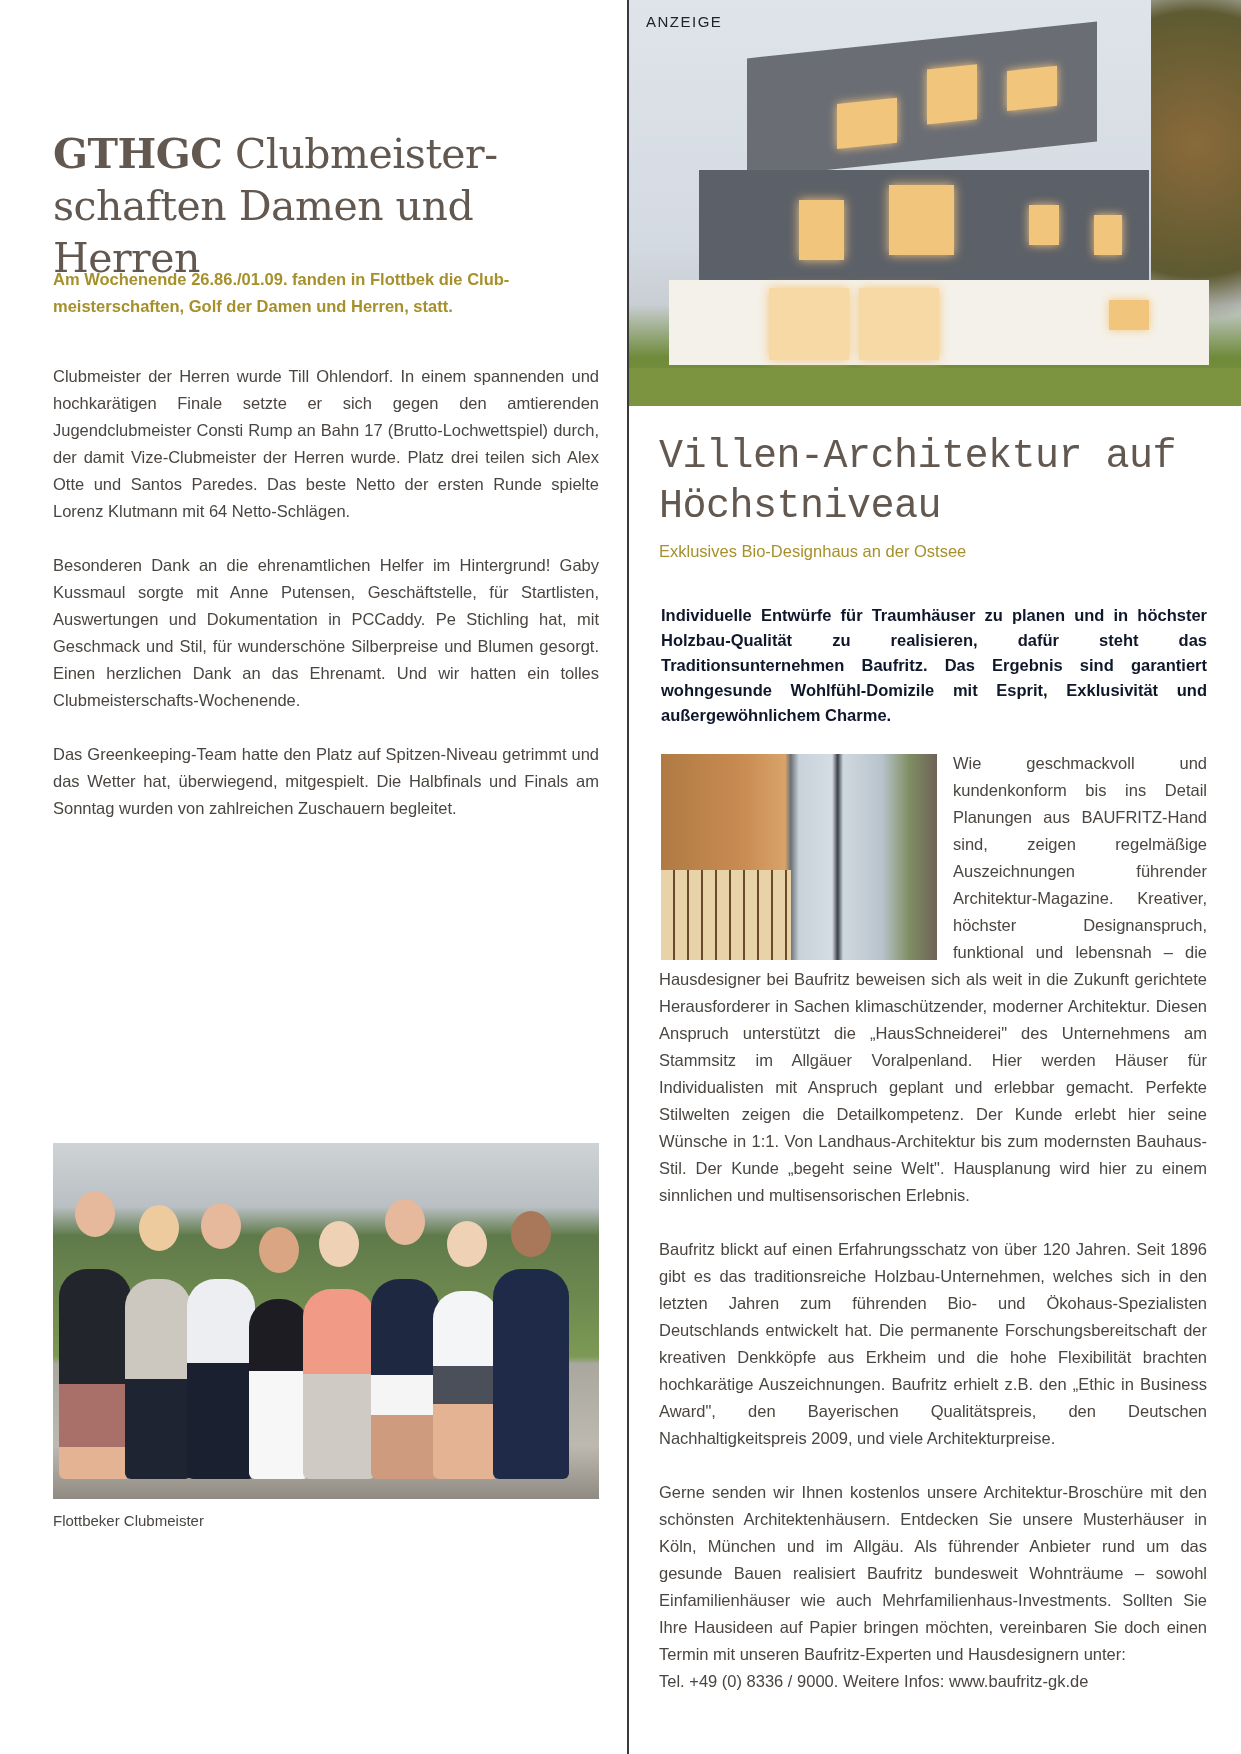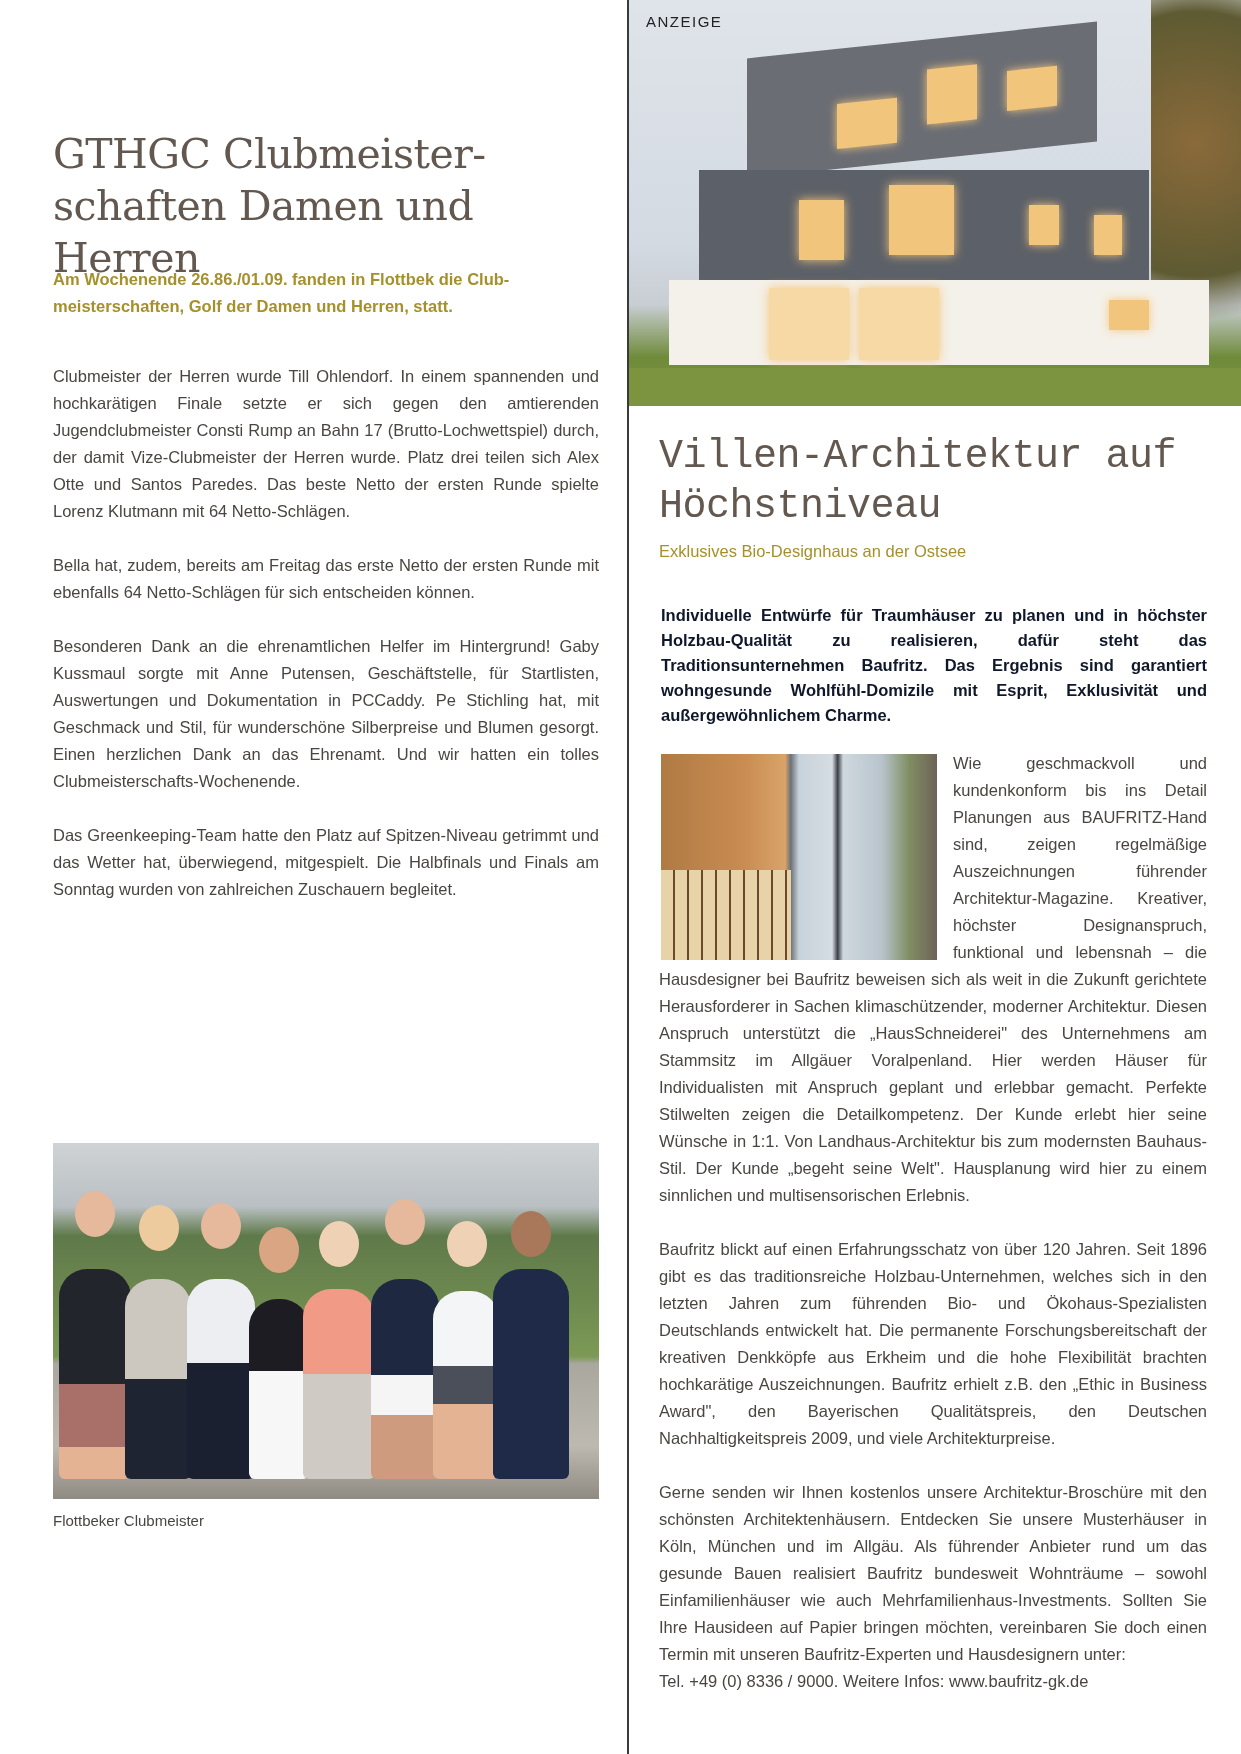--- a/index.html
+++ b/index.html
@@ -5,21 +5,21 @@
   html, body { margin:0; padding:0; background:#ffffff; }
   body { width:1241px; height:1754px; position:relative; overflow:hidden;
          font-family:"Liberation Sans", sans-serif; color:#4a4540; }
   .divider { position:absolute; left:627px; top:0; width:2px; height:1754px; background:#3a3a3a; }
 
   
   .left { position:absolute; left:53px; top:0; width:546px; }
   .title { position:absolute; top:128px; left:0; width:560px;
            font-family:"DejaVu Serif", serif; font-size:41px; line-height:52px;
            color:#635850; letter-spacing:-0.5px; }
-  .title b { font-weight:normal; }
+  .title b { font-weight:bold; }
   .lead { position:absolute; top:266px; left:0; width:546px; font-size:16.5px; line-height:27px;
           font-weight:bold; color:#a6902b; }
   .body-text { font-size:16.5px; line-height:27px; color:#4a4540; text-align:justify; hyphens:manual; }
   .body-text p { margin:0 0 27px 0; }
   .left .body-text { position:absolute; top:350px; left:0; width:546px;margin-top:13px; }
 
   .photo-team { position:absolute; left:0; top:1143px; width:546px; height:356px;
                 background:linear-gradient(180deg,#cfd3d6 0%,#b9bfc2 18%,#5f7a4a 26%,#6f8a4f 45%,#7c9a55 60%,#a9a79e 62%,#bdb9b0 85%,#8f8b83 100%);
                 overflow:hidden; }
   .person { position:absolute; bottom:20px; border-radius:28px 28px 6px 6px; }
@@ -55,21 +55,20 @@
 
 <div class="divider"></div>
 
 <div class="left">
   <h1 class="title" style="margin:0;font-weight:normal;">
     <b>GTHGC</b><span> Clubmeister-schaften Damen und Herren</span>
   </h1>
   <div class="lead">Am Wochenende 26.86./01.09. fanden in Flottbek die Club-meisterschaften, Golf der Damen und Herren, statt.</div>
   <div class="body-text">
     <p>Clubmeister der Herren wurde Till Ohlendorf. In einem spannenden und hochkarätigen Finale setzte er sich gegen den amtierenden Jugendclubmeister Consti Rump an Bahn 17 (Brutto-Lochwettspiel) durch, der damit Vize-Clubmeister der Herren wurde. Platz drei teilen sich Alex Otte und Santos Paredes. Das beste Netto der ersten Runde spielte Lorenz Klutmann mit 64 Netto-Schlägen.</p>
-    <p>Bella hat, zudem, bereits am Freitag das erste Netto der ersten Runde mit ebenfalls 64 Netto-Schlägen für sich entscheiden können.</p>
     <p>Besonderen Dank an die ehrenamtlichen Helfer im Hintergrund! Gaby Kussmaul sorgte mit Anne Putensen, Geschäftstelle, für Startlisten, Auswertungen und Dokumentation in PCCaddy. Pe Stichling hat, mit Geschmack und Stil, für wunderschöne Silberpreise und Blumen gesorgt. Einen herzlichen Dank an das Ehrenamt. Und wir hatten ein tolles Clubmeisterschafts-Wochenende.</p>
     <p>Das Greenkeeping-Team hatte den Platz auf Spitzen-Niveau getrimmt und das Wetter hat, überwiegend, mitgespielt. Die Halbfinals und Finals am Sonntag wurden von zahlreichen Zuschauern begleitet.</p>
   </div>
 
   <div class="photo-team" title="Gruppenfoto der Clubmeister auf dem Golfplatz">
     <div class="person" style="left:6px;width:72px;height:210px;background:linear-gradient(180deg,#22252b 0 55%,#a9706a 55% 85%,#e3b394 85%);"></div>
     <div class="head" style="left:22px;top:48px;"></div>
     <div class="person" style="left:72px;width:66px;height:200px;background:linear-gradient(180deg,#cdc8bf 0 50%,#1f2432 50%);"></div>
     <div class="head" style="left:86px;top:62px;background:#eecb9e;"></div>
     <div class="person" style="left:134px;width:68px;height:200px;background:linear-gradient(180deg,#eceef2 0 42%,#1b2030 42%);"></div>

